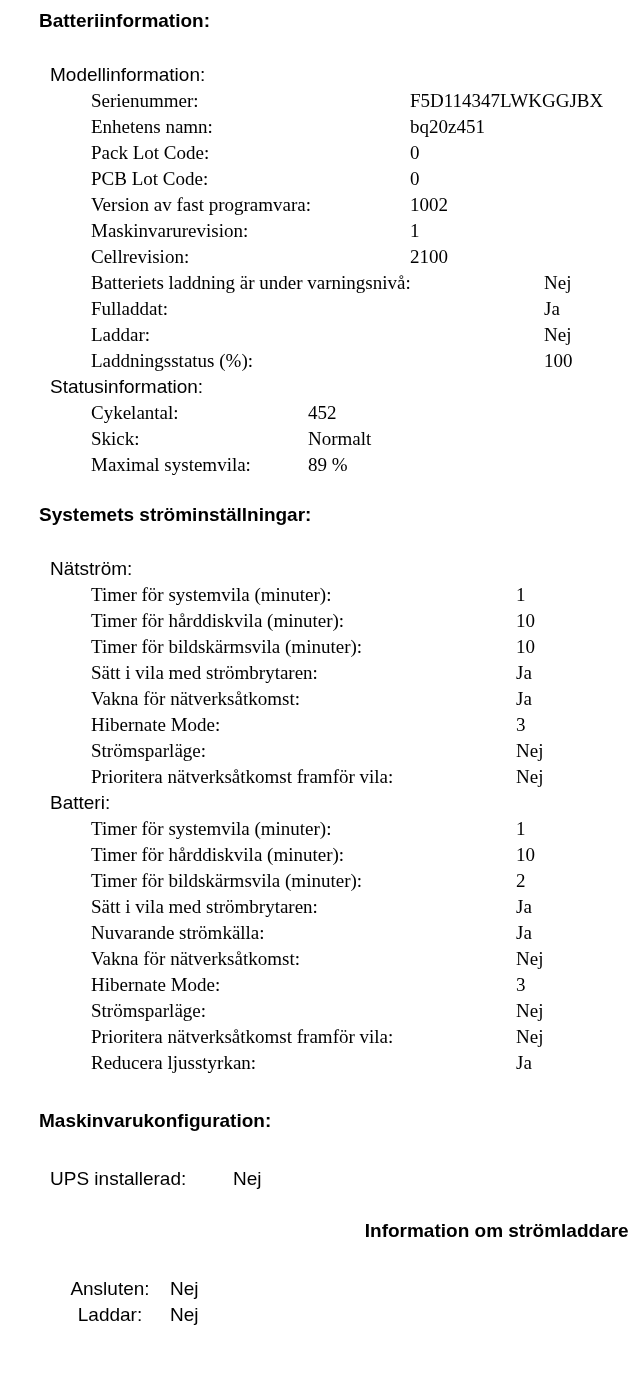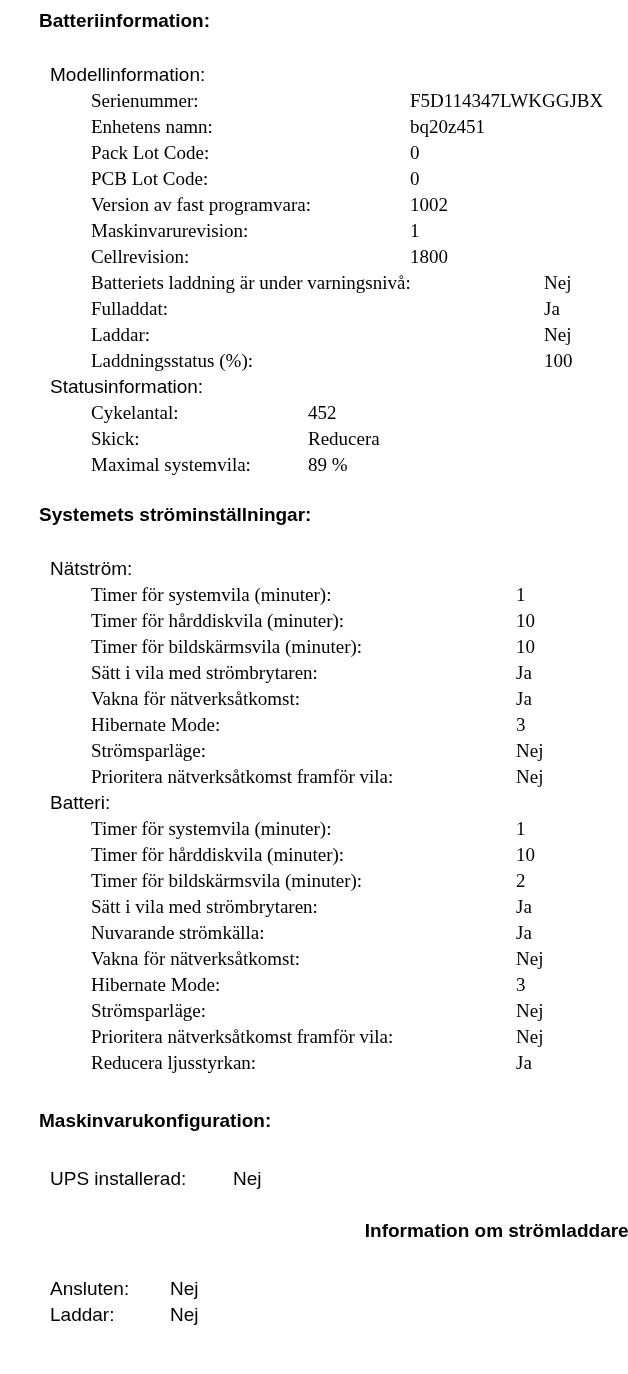--- a/index.html
+++ b/index.html
@@ -44,46 +44,46 @@
     display: inline-block;
     vertical-align: top;
     white-space: nowrap;
   }
   
   .w-model   { width: 319px; }
   .w-charge  { width: 453px; }
   .w-status  { width: 217px; }
   .w-power   { width: 425px; }
   .w-ups     { width: 183px; }
-  .w-charger { width: 120px; }
+  .w-charger { width: 120px; text-align: center; }
 </style>
 </head>
 <body>
 
 <div class="report">
 
   <div class="h h1">Batteriinformation:</div>
 
   <div class="group-label">Modellinformation:</div>
   <div class="row2"><span class="lbl w-model">Serienummer:</span><span class="val">F5D114347LWKGGJBX</span></div>
   <div class="row2"><span class="lbl w-model">Enhetens namn:</span><span class="val">bq20z451</span></div>
   <div class="row2"><span class="lbl w-model">Pack Lot Code:</span><span class="val">0</span></div>
   <div class="row2"><span class="lbl w-model">PCB Lot Code:</span><span class="val">0</span></div>
   <div class="row2"><span class="lbl w-model">Version av fast programvara:</span><span class="val">1002</span></div>
   <div class="row2"><span class="lbl w-model">Maskinvarurevision:</span><span class="val">1</span></div>
-  <div class="row2"><span class="lbl w-model">Cellrevision:</span><span class="val">1800</span></div>
+  <div class="row2"><span class="lbl w-model">Cellrevision:</span><span class="val">2100</span></div>
 
   <div class="row2"><span class="lbl w-charge">Batteriets laddning är under varningsnivå:</span><span class="val">Nej</span></div>
   <div class="row2"><span class="lbl w-charge">Fulladdat:</span><span class="val">Ja</span></div>
   <div class="row2"><span class="lbl w-charge">Laddar:</span><span class="val">Nej</span></div>
   <div class="row2"><span class="lbl w-charge">Laddningsstatus (%):</span><span class="val">100</span></div>
 
   <div class="group-label">Statusinformation:</div>
   <div class="row2"><span class="lbl w-status">Cykelantal:</span><span class="val">452</span></div>
-  <div class="row2"><span class="lbl w-status">Skick:</span><span class="val">Reducera</span></div>
+  <div class="row2"><span class="lbl w-status">Skick:</span><span class="val">Normalt</span></div>
   <div class="row2"><span class="lbl w-status">Maximal systemvila:</span><span class="val">89 %</span></div>
 
   <div class="h h2">Systemets ströminställningar:</div>
 
   <div class="group-label">Nätström:</div>
   <div class="row2"><span class="lbl w-power">Timer för systemvila (minuter):</span><span class="val">1</span></div>
   <div class="row2"><span class="lbl w-power">Timer för hårddiskvila (minuter):</span><span class="val">10</span></div>
   <div class="row2"><span class="lbl w-power">Timer för bildskärmsvila (minuter):</span><span class="val">10</span></div>
   <div class="row2"><span class="lbl w-power">Sätt i vila med strömbrytaren:</span><span class="val">Ja</span></div>
   <div class="row2"><span class="lbl w-power">Vakna för nätverksåtkomst:</span><span class="val">Ja</span></div>

